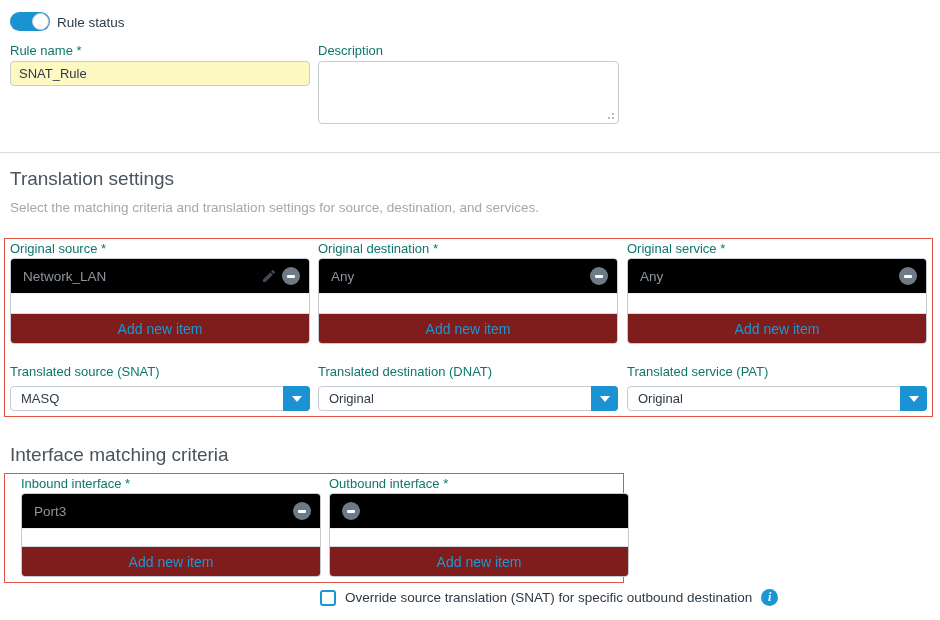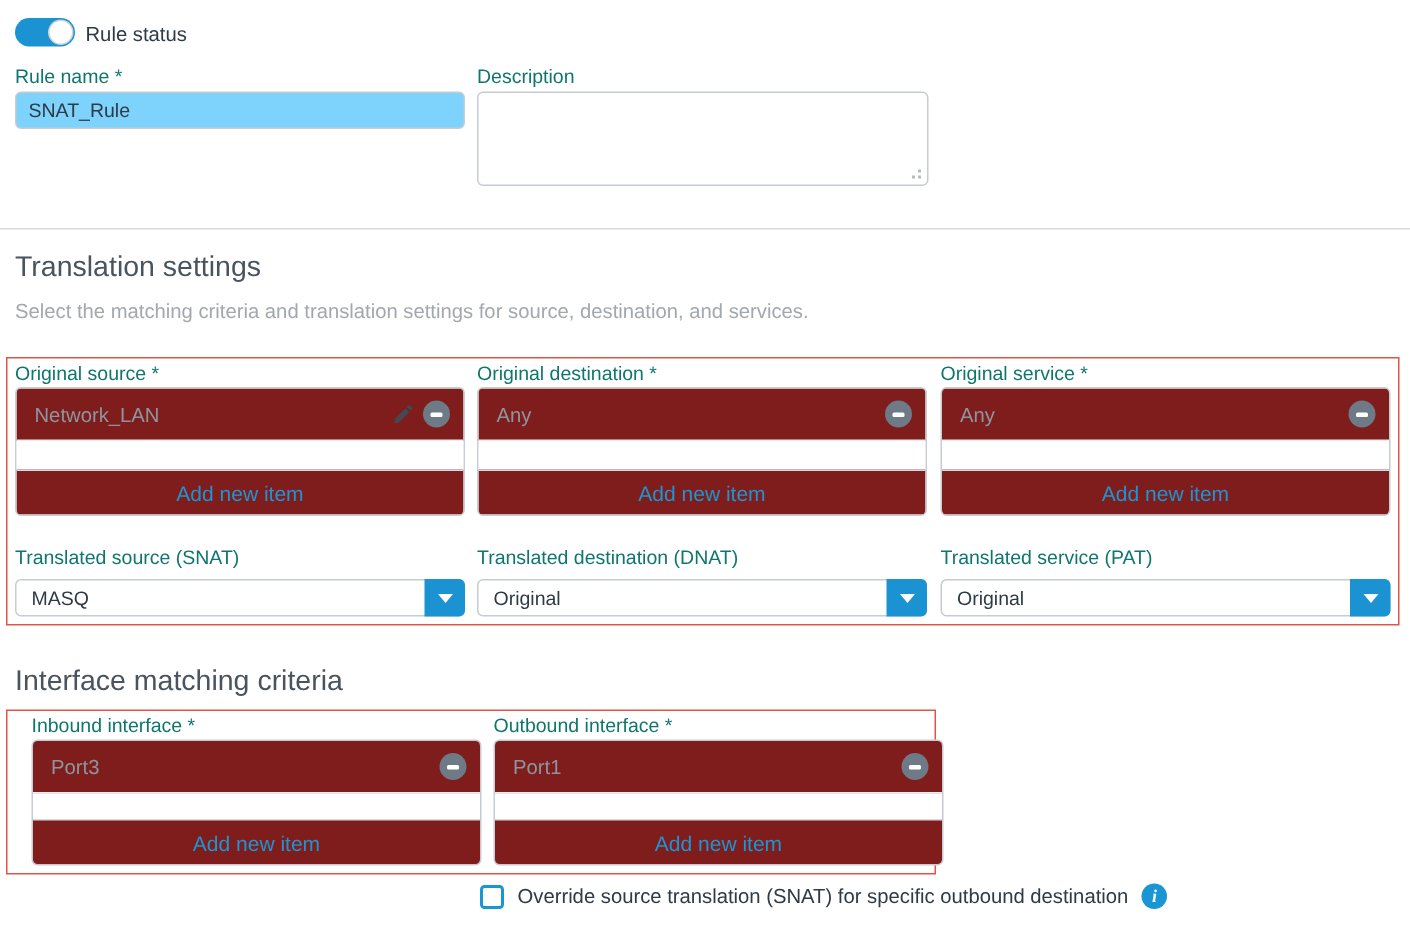--- a/index.html
+++ b/index.html
@@ -26,21 +26,21 @@
   .toggle-label { left:57px; top:15px; font-size:13.5px; color:#2e3a45; }
 
   .field-label { font-size:13px; color:#0f766e; }
   .lbl-rule-name { left:10px; top:43px; }
   .lbl-description { left:318px; top:43px; }
 
   .text-input {
     left:10px; top:61px; width:300px; height:25px;
     border:1px solid #c6ccd1; border-radius:4px; padding:0 8px;
     font-family:"Liberation Sans", sans-serif; font-size:13px; color:#2e3a45;
-    outline:none; background:#7dd3fc;
+    outline:none; background:#fef9c3;
   }
   .textarea-wrap { left:318px; top:61px; width:301px; height:63px; }
   .desc-textarea {
     width:100%; height:100%; border:1px solid #c6ccd1; border-radius:4px;
     resize:none; padding:6px 8px; font-family:"Liberation Sans", sans-serif;
     font-size:13px; color:#2e3a45; outline:none; background:#ffffff;
   }
   .resize-dots { position:absolute; right:5px; bottom:5px; width:2px; height:2px; pointer-events:none; }
   .resize-dots::before {
     content:""; position:absolute; right:0; bottom:0; width:2px; height:2px;
@@ -62,21 +62,21 @@
   
   .col { width:300px; }
   .col .field-label { display:block; margin-bottom:2px; height:15px; }
   .item-box {
     width:300px; border:1px solid #c6ccd1; border-radius:4px; background:#ffffff;
     display:flex; flex-direction:column; overflow:hidden;
   }
   .item-box.tall { height:86px; }
   .item-box.short { height:84px; }
   .item-row {
-    height:35px; background:#7f1d1d; display:flex; align-items:center;
+    height:35px; background:#000000; display:flex; align-items:center;
     padding:0 9px 0 12px; border-bottom:1px solid #eceef0;
   }
   .item-text { flex:1; font-size:13.5px; color:#8d959d; }
   .item-icons { display:flex; align-items:center; gap:5px; }
   .edit-icon { width:16px; height:16px; display:inline-flex; cursor:pointer; }
   .remove-icon {
     width:18px; height:18px; border-radius:50%; background:#6e7a85;
     position:relative; cursor:pointer; flex:none;
   }
   .remove-icon::after {
@@ -237,21 +237,20 @@
     </div>
     <div class="box-spacer"></div>
     <div class="add-row">Add new item</div>
   </div>
 </div>
 
 <div class="abs col c2 row-iface">
   <span class="field-label">Outbound interface *</span>
   <div class="item-box short">
     <div class="item-row">
-      <span class="item-text">Port1</span>
       <span class="item-icons">
           <span class="remove-icon"></span>
         </span>
     </div>
     <div class="box-spacer"></div>
     <div class="add-row">Add new item</div>
   </div>
 </div>
 
 <div class="abs override-row">

